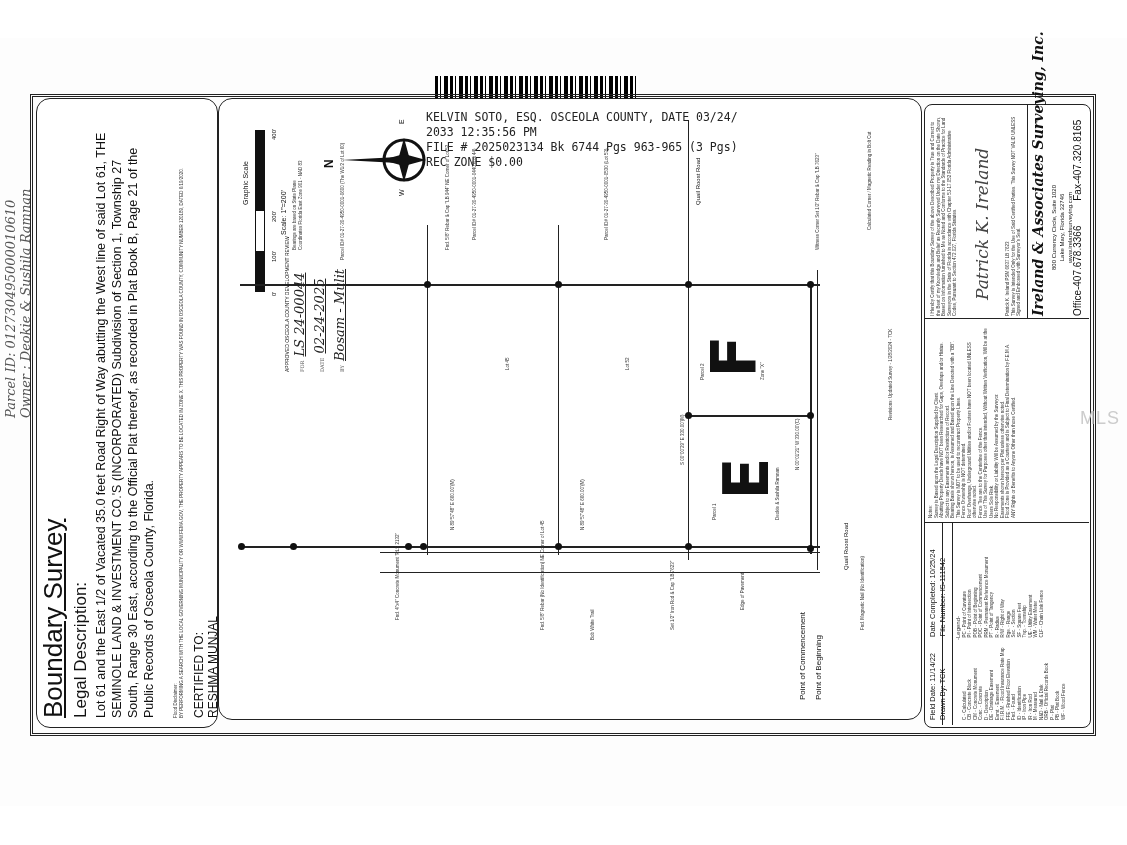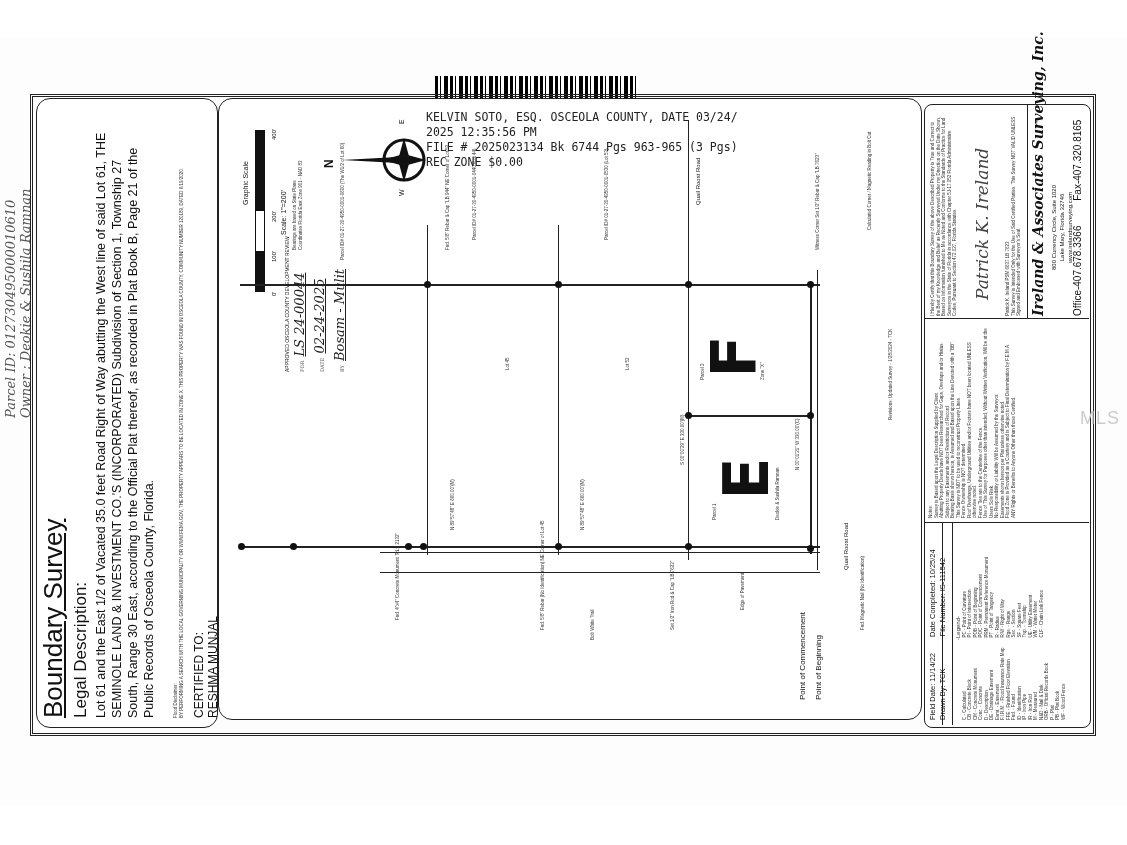--- a/index.html
+++ b/index.html
@@ -49,21 +49,21 @@
   <div style="margin-top:8px; font-size:12px; line-height:14px;">
     <div>CERTIFIED TO:</div>
     <div>RESHMA MUNJAL</div>
   </div>
 </div>
 
 <div class="panel" style="left:218px; top:98px; width:702px; height:620px;"></div>
 
 <div class="stamp">
   <div>KELVIN SOTO, ESQ. OSCEOLA COUNTY, DATE 03/24/</div>
-  <div>2025 12:35:56 PM</div>
+  <div>2033 12:35:56 PM</div>
   <div>FILE # 2025023134 Bk 6744 Pgs 963-965 (3 Pgs)</div>
   <div>REC ZONE $0.00</div>
 </div>
 
 <div>
   <div style="position:absolute; left:255px; top:130px; width:8px; height:160px; border:1px solid #111; background:linear-gradient(180deg,#111 0 50%,#fff 50% 75%,#111 75% 100%);"></div>
   <div class="rot" style="left:242px; top:205px; font-size:7px;">Graphic Scale</div>
   <div class="rot" style="left:271px; top:296px; font-size:6px;">0'</div>
   <div class="rot" style="left:271px; top:262px; font-size:6px;">100'</div>
   <div class="rot" style="left:271px; top:222px; font-size:6px;">200'</div>

